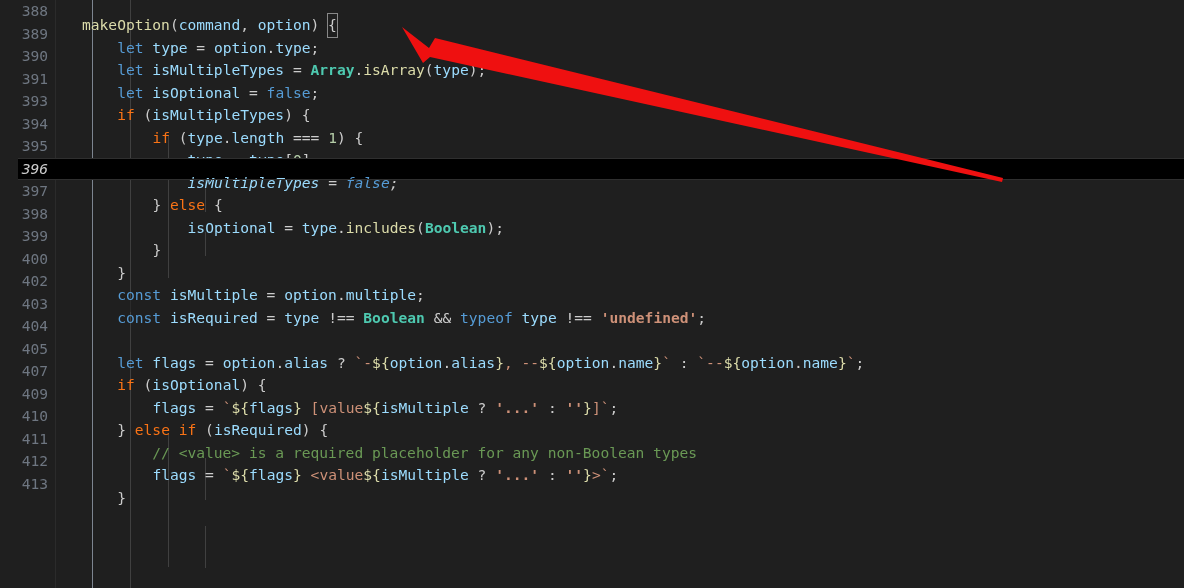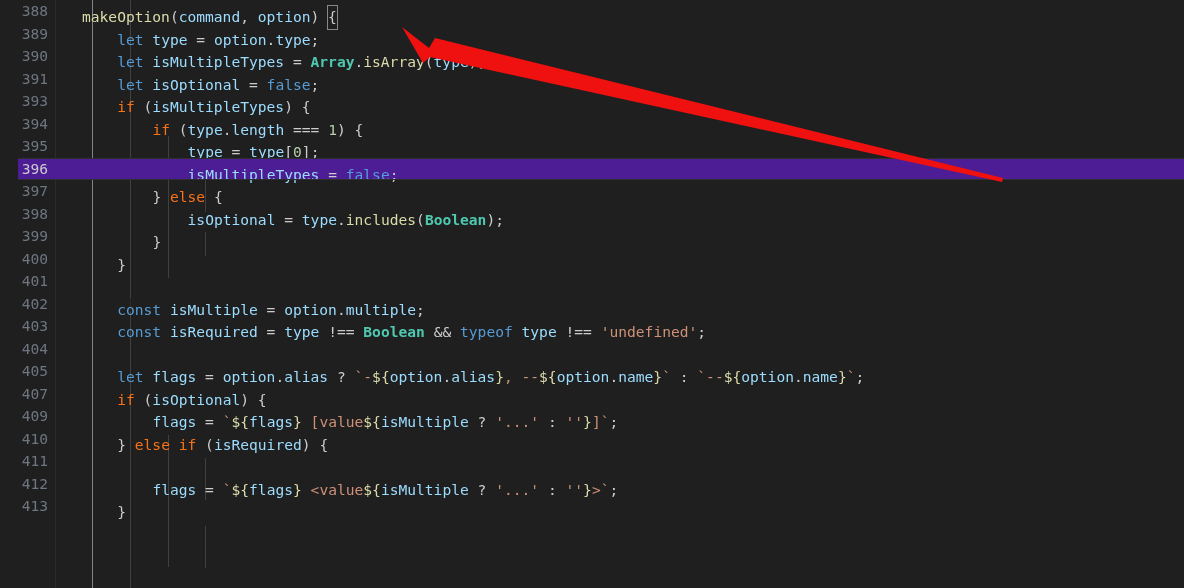--- a/index.html
+++ b/index.html
@@ -15,36 +15,36 @@
   .gd1{left:37px;}
   .gd2{left:112px;}
   
   .iguide{position:absolute;width:1px;background:#404040;}
   .iguide.active{background:#7d8590;}
   
   .row{
     position:relative;height:22.5px;line-height:22.5px;
     white-space:pre;font-size:14.6px;
   }
-  .row.current{background:#4c1d95;}
+  .row.current{background:#000000;font-style:italic;}
   .row.current::before{content:"";position:absolute;left:0;right:0;top:0;height:1px;background:#2f2f2f;}
   .row.current::after{content:"";position:absolute;left:0;right:0;bottom:0;height:1px;background:#2f2f2f;}
   .ln{
     position:absolute;left:-8px;width:38px;text-align:right;
     color:#6e7681;font-size:14.6px;letter-spacing:0px;
   }
   .row.current .ln{color:#cccccc;}
-  .code{position:absolute;left:64px;top:6px;color:#cccccc;}
+  .code{position:absolute;left:64px;top:14px;color:#cccccc;}
   
   .t-func   {color:#dcdcaa;}
   .t-var    {color:#9cdcfe;}
   .t-kw     {color:#569cd6;}
   .t-ctrl   {color:#f97316;}
   .t-class  {color:#4ec9b0;font-weight:bold;}
-  .t-str    {color:#ce9178;}
+  .t-str    {color:#ce9178;font-weight:bold;}
   .t-num    {color:#b5cea8;}
   .t-comment{color:#6a9955;}
   .t-punct  {color:#cccccc;}
   .t-tpl    {color:#ce9178;}
   .t-tplsub {color:#dcdcaa;}
   
   .brk{outline:1px solid #888888;outline-offset:0px;display:inline-block;}
   
   #anno{position:absolute;inset:0;pointer-events:none;}
 </style>
@@ -72,29 +72,28 @@
       <div class="row"><span class="ln">390</span><span class="code"><span class="t-punct"> </span><span class="t-punct"> </span><span class="t-punct"> </span><span class="t-punct"> </span><span class="t-kw">let</span><span class="t-punct"> </span><span class="t-var">isMultipleTypes</span><span class="t-punct"> </span><span class="t-punct">=</span><span class="t-punct"> </span><span class="t-class">Array</span><span class="t-punct">.</span><span class="t-func">isArray</span><span class="t-punct">(</span><span class="t-var">type</span><span class="t-punct">)</span><span class="t-punct">;</span></span></div>
       <div class="row"><span class="ln">391</span><span class="code"><span class="t-punct"> </span><span class="t-punct"> </span><span class="t-punct"> </span><span class="t-punct"> </span><span class="t-kw">let</span><span class="t-punct"> </span><span class="t-var">isOptional</span><span class="t-punct"> </span><span class="t-punct">=</span><span class="t-punct"> </span><span class="t-kw">false</span><span class="t-punct">;</span></span></div>
       <div class="row"><span class="ln">393</span><span class="code"><span class="t-punct"> </span><span class="t-punct"> </span><span class="t-punct"> </span><span class="t-punct"> </span><span class="t-ctrl">if</span><span class="t-punct"> </span><span class="t-punct">(</span><span class="t-var">isMultipleTypes</span><span class="t-punct">)</span><span class="t-punct"> </span><span class="t-punct">{</span></span></div>
       <div class="row"><span class="ln">394</span><span class="code"><span class="t-punct"> </span><span class="t-punct"> </span><span class="t-punct"> </span><span class="t-punct"> </span><span class="t-punct"> </span><span class="t-punct"> </span><span class="t-punct"> </span><span class="t-punct"> </span><span class="t-ctrl">if</span><span class="t-punct"> </span><span class="t-punct">(</span><span class="t-var">type</span><span class="t-punct">.</span><span class="t-var">length</span><span class="t-punct"> </span><span class="t-punct">=</span><span class="t-punct">=</span><span class="t-punct">=</span><span class="t-punct"> </span><span class="t-num">1</span><span class="t-punct">)</span><span class="t-punct"> </span><span class="t-punct">{</span></span></div>
       <div class="row"><span class="ln">395</span><span class="code"><span class="t-punct"> </span><span class="t-punct"> </span><span class="t-punct"> </span><span class="t-punct"> </span><span class="t-punct"> </span><span class="t-punct"> </span><span class="t-punct"> </span><span class="t-punct"> </span><span class="t-punct"> </span><span class="t-punct"> </span><span class="t-punct"> </span><span class="t-punct"> </span><span class="t-var">type</span><span class="t-punct"> </span><span class="t-punct">=</span><span class="t-punct"> </span><span class="t-var">type</span><span class="t-punct">[</span><span class="t-num">0</span><span class="t-punct">]</span><span class="t-punct">;</span></span></div>
       <div class="row current"><span class="ln">396</span><span class="code"><span class="t-punct"> </span><span class="t-punct"> </span><span class="t-punct"> </span><span class="t-punct"> </span><span class="t-punct"> </span><span class="t-punct"> </span><span class="t-punct"> </span><span class="t-punct"> </span><span class="t-punct"> </span><span class="t-punct"> </span><span class="t-punct"> </span><span class="t-punct"> </span><span class="t-var">isMultipleTypes</span><span class="t-punct"> </span><span class="t-punct">=</span><span class="t-punct"> </span><span class="t-kw">false</span><span class="t-punct">;</span></span></div>
       <div class="row"><span class="ln">397</span><span class="code"><span class="t-punct"> </span><span class="t-punct"> </span><span class="t-punct"> </span><span class="t-punct"> </span><span class="t-punct"> </span><span class="t-punct"> </span><span class="t-punct"> </span><span class="t-punct"> </span><span class="t-punct">}</span><span class="t-punct"> </span><span class="t-ctrl">else</span><span class="t-punct"> </span><span class="t-punct">{</span></span></div>
       <div class="row"><span class="ln">398</span><span class="code"><span class="t-punct"> </span><span class="t-punct"> </span><span class="t-punct"> </span><span class="t-punct"> </span><span class="t-punct"> </span><span class="t-punct"> </span><span class="t-punct"> </span><span class="t-punct"> </span><span class="t-punct"> </span><span class="t-punct"> </span><span class="t-punct"> </span><span class="t-punct"> </span><span class="t-var">isOptional</span><span class="t-punct"> </span><span class="t-punct">=</span><span class="t-punct"> </span><span class="t-var">type</span><span class="t-punct">.</span><span class="t-func">includes</span><span class="t-punct">(</span><span class="t-class">Boolean</span><span class="t-punct">)</span><span class="t-punct">;</span></span></div>
       <div class="row"><span class="ln">399</span><span class="code"><span class="t-punct"> </span><span class="t-punct"> </span><span class="t-punct"> </span><span class="t-punct"> </span><span class="t-punct"> </span><span class="t-punct"> </span><span class="t-punct"> </span><span class="t-punct"> </span><span class="t-punct">}</span></span></div>
       <div class="row"><span class="ln">400</span><span class="code"><span class="t-punct"> </span><span class="t-punct"> </span><span class="t-punct"> </span><span class="t-punct"> </span><span class="t-punct">}</span></span></div>
-      <div class="row"><span class="ln">401</span><span class="code"><span class="t-punct"> </span><span class="t-punct"> </span><span class="t-punct"> </span><span class="t-punct"> </span></span></div>
       <div class="row"><span class="ln">402</span><span class="code"><span class="t-punct"> </span><span class="t-punct"> </span><span class="t-punct"> </span><span class="t-punct"> </span><span class="t-kw">const</span><span class="t-punct"> </span><span class="t-var">isMultiple</span><span class="t-punct"> </span><span class="t-punct">=</span><span class="t-punct"> </span><span class="t-var">option</span><span class="t-punct">.</span><span class="t-var">multiple</span><span class="t-punct">;</span></span></div>
       <div class="row"><span class="ln">403</span><span class="code"><span class="t-punct"> </span><span class="t-punct"> </span><span class="t-punct"> </span><span class="t-punct"> </span><span class="t-kw">const</span><span class="t-punct"> </span><span class="t-var">isRequired</span><span class="t-punct"> </span><span class="t-punct">=</span><span class="t-punct"> </span><span class="t-var">type</span><span class="t-punct"> </span><span class="t-punct">!</span><span class="t-punct">=</span><span class="t-punct">=</span><span class="t-punct"> </span><span class="t-class">Boolean</span><span class="t-punct"> </span><span class="t-punct">&amp;</span><span class="t-punct">&amp;</span><span class="t-punct"> </span><span class="t-kw">typeof</span><span class="t-punct"> </span><span class="t-var">type</span><span class="t-punct"> </span><span class="t-punct">!</span><span class="t-punct">=</span><span class="t-punct">=</span><span class="t-punct"> </span><span class="t-str">'undefined'</span><span class="t-punct">;</span></span></div>
       <div class="row"><span class="ln">404</span><span class="code"><span class="t-punct"> </span><span class="t-punct"> </span><span class="t-punct"> </span><span class="t-punct"> </span></span></div>
       <div class="row"><span class="ln">405</span><span class="code"><span class="t-punct"> </span><span class="t-punct"> </span><span class="t-punct"> </span><span class="t-punct"> </span><span class="t-kw">let</span><span class="t-punct"> </span><span class="t-var">flags</span><span class="t-punct"> </span><span class="t-punct">=</span><span class="t-punct"> </span><span class="t-var">option</span><span class="t-punct">.</span><span class="t-var">alias</span><span class="t-punct"> </span><span class="t-punct">?</span><span class="t-punct"> </span><span class="t-tpl">`-</span><span class="t-tplsub">${</span><span class="t-var">option</span><span class="t-punct">.</span><span class="t-var">alias</span><span class="t-tplsub">}</span><span class="t-tpl">, --</span><span class="t-tplsub">${</span><span class="t-var">option</span><span class="t-punct">.</span><span class="t-var">name</span><span class="t-tplsub">}</span><span class="t-tpl">`</span><span class="t-punct"> </span><span class="t-punct">:</span><span class="t-punct"> </span><span class="t-tpl">`--</span><span class="t-tplsub">${</span><span class="t-var">option</span><span class="t-punct">.</span><span class="t-var">name</span><span class="t-tplsub">}</span><span class="t-tpl">`</span><span class="t-punct">;</span></span></div>
       <div class="row"><span class="ln">407</span><span class="code"><span class="t-punct"> </span><span class="t-punct"> </span><span class="t-punct"> </span><span class="t-punct"> </span><span class="t-ctrl">if</span><span class="t-punct"> </span><span class="t-punct">(</span><span class="t-var">isOptional</span><span class="t-punct">)</span><span class="t-punct"> </span><span class="t-punct">{</span></span></div>
       <div class="row"><span class="ln">409</span><span class="code"><span class="t-punct"> </span><span class="t-punct"> </span><span class="t-punct"> </span><span class="t-punct"> </span><span class="t-punct"> </span><span class="t-punct"> </span><span class="t-punct"> </span><span class="t-punct"> </span><span class="t-var">flags</span><span class="t-punct"> </span><span class="t-punct">=</span><span class="t-punct"> </span><span class="t-tpl">`</span><span class="t-tplsub">${</span><span class="t-var">flags</span><span class="t-tplsub">}</span><span class="t-tpl"> [value</span><span class="t-tplsub">${</span><span class="t-var">isMultiple</span><span class="t-punct"> </span><span class="t-punct">?</span><span class="t-punct"> </span><span class="t-str">'...'</span><span class="t-punct"> </span><span class="t-punct">:</span><span class="t-punct"> </span><span class="t-str">''</span><span class="t-tplsub">}</span><span class="t-tpl">]`</span><span class="t-punct">;</span></span></div>
       <div class="row"><span class="ln">410</span><span class="code"><span class="t-punct"> </span><span class="t-punct"> </span><span class="t-punct"> </span><span class="t-punct"> </span><span class="t-punct">}</span><span class="t-punct"> </span><span class="t-ctrl">else</span><span class="t-punct"> </span><span class="t-ctrl">if</span><span class="t-punct"> </span><span class="t-punct">(</span><span class="t-var">isRequired</span><span class="t-punct">)</span><span class="t-punct"> </span><span class="t-punct">{</span></span></div>
-      <div class="row"><span class="ln">411</span></div>
+      <div class="row"><span class="ln">411</span><span class="code">        <span class="t-comment">// &lt;value&gt; is a required placeholder for any non-Boolean types</span></span></div>
       <div class="row"><span class="ln">412</span><span class="code"><span class="t-punct"> </span><span class="t-punct"> </span><span class="t-punct"> </span><span class="t-punct"> </span><span class="t-punct"> </span><span class="t-punct"> </span><span class="t-punct"> </span><span class="t-punct"> </span><span class="t-var">flags</span><span class="t-punct"> </span><span class="t-punct">=</span><span class="t-punct"> </span><span class="t-tpl">`</span><span class="t-tplsub">${</span><span class="t-var">flags</span><span class="t-tplsub">}</span><span class="t-tpl"> &lt;value</span><span class="t-tplsub">${</span><span class="t-var">isMultiple</span><span class="t-punct"> </span><span class="t-punct">?</span><span class="t-punct"> </span><span class="t-str">'...'</span><span class="t-punct"> </span><span class="t-punct">:</span><span class="t-punct"> </span><span class="t-str">''</span><span class="t-tplsub">}</span><span class="t-tpl">&gt;`</span><span class="t-punct">;</span></span></div>
       <div class="row"><span class="ln">413</span><span class="code"><span class="t-punct"> </span><span class="t-punct"> </span><span class="t-punct"> </span><span class="t-punct"> </span><span class="t-punct">}</span></span></div>
     </div>
 
   <svg id="anno" width="1184" height="588" viewBox="0 0 1184 588">
     <polygon points="384,27 411,48 417,38 985,178 984,182 412,57 405,63" fill="#ef1010"></polygon>
   </svg>
 
 </div>
 

